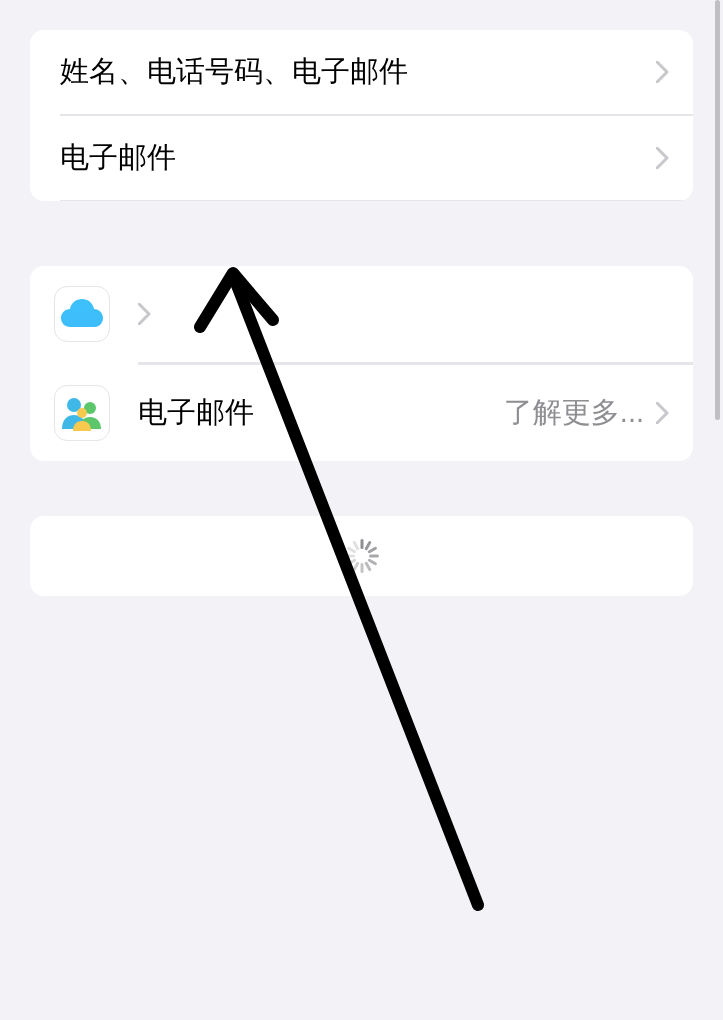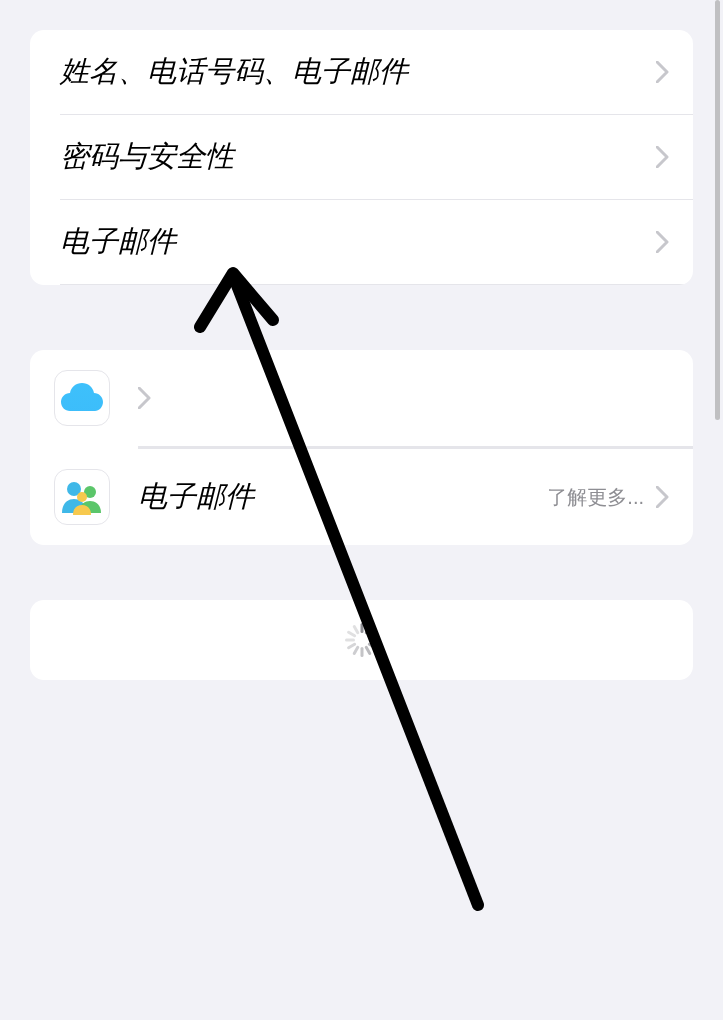--- a/index.html
+++ b/index.html
@@ -48,24 +48,23 @@
       margin-left: 30px;
     }
     .divider.indented {
       margin-left: 108px;
     }
     .label {
       font-size: 29px;
       color: #000000;
       flex: 1;
       font-weight: 400;
-      font-style: italic;
     }
     .detail {
-      font-size: 20px;
+      font-size: 29px;
       color: #8e8e93;
       margin-right: 12px;
     }
     .chevron {
       color: #c7c7cc;
       display: flex;
       align-items: center;
     }
     .chevron svg {
       width: 13px;
@@ -146,28 +145,20 @@
   <div class="section first">
     <div class="row">
       <span class="label">姓名、电话号码、电子邮件</span>
       <span class="chevron">
         <svg viewBox="0 0 13 22" fill="none">
             <path d="M1 1 L11 11 L1 21" stroke="currentColor" stroke-width="3" stroke-linecap="round" stroke-linejoin="round"></path>
           </svg>
       </span>
     </div>
     <div class="divider"></div>
-    <div class="row">
-      <span class="label">密码与安全性</span>
-      <span class="chevron">
-        <svg viewBox="0 0 13 22" fill="none">
-            <path d="M1 1 L11 11 L1 21" stroke="currentColor" stroke-width="3" stroke-linecap="round" stroke-linejoin="round"></path>
-          </svg>
-      </span>
-    </div>
     <div class="divider"></div>
     <div class="row">
       <span class="label">电子邮件</span>
       <span class="chevron">
         <svg viewBox="0 0 13 22" fill="none">
             <path d="M1 1 L11 11 L1 21" stroke="currentColor" stroke-width="3" stroke-linecap="round" stroke-linejoin="round"></path>
           </svg>
       </span>
     </div>
     <div class="divider"></div>

